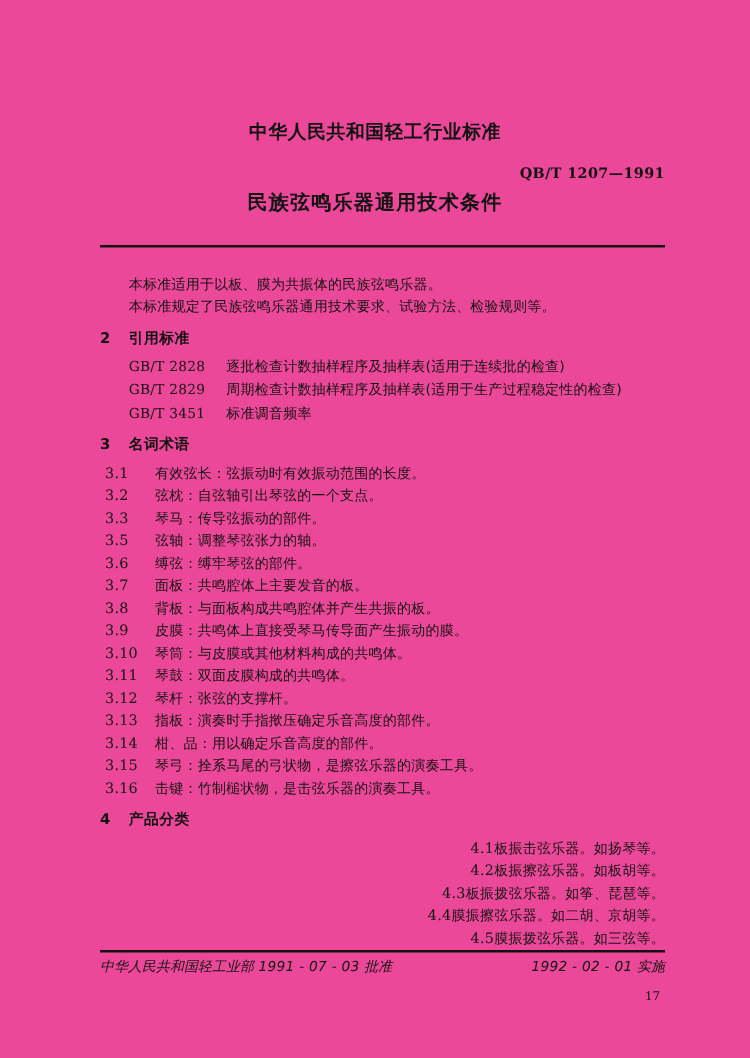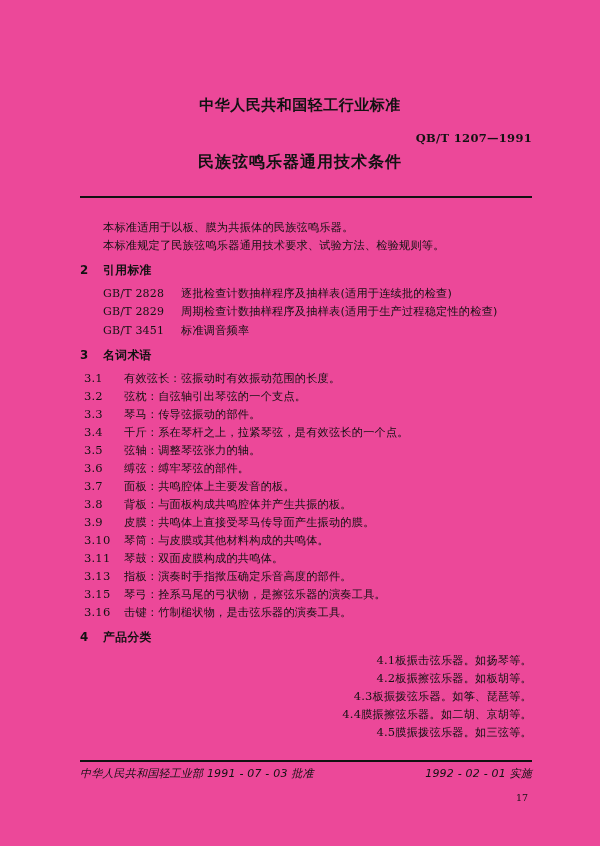--- a/index.html
+++ b/index.html
@@ -183,29 +183,30 @@
     <div class="ref-item">
       <span class="code">GB/T 3451</span><span>标准调音频率</span>
     </div>
 
     <div class="sec-head sec-gap">
       <span class="num">3</span><span>名词术语</span>
     </div>
     <div class="term-item"><span class="idx">3.1</span><span>有效弦长：弦振动时有效振动范围的长度。</span></div>
     <div class="term-item"><span class="idx">3.2</span><span>弦枕：自弦轴引出琴弦的一个支点。</span></div>
     <div class="term-item"><span class="idx">3.3</span><span>琴马：传导弦振动的部件。</span></div>
-    <div class="term-item"><span class="idx">3.4</span><span>千斤：系在琴杆之上，拉紧琴弦，是有效弦长的一个点。</span></div>
     <div class="term-item"><span class="idx">3.5</span><span>弦轴：调整琴弦张力的轴。</span></div>
     <div class="term-item"><span class="idx">3.6</span><span>缚弦：缚牢琴弦的部件。</span></div>
     <div class="term-item"><span class="idx">3.7</span><span>面板：共鸣腔体上主要发音的板。</span></div>
     <div class="term-item"><span class="idx">3.8</span><span>背板：与面板构成共鸣腔体并产生共振的板。</span></div>
     <div class="term-item"><span class="idx">3.9</span><span>皮膜：共鸣体上直接受琴马传导面产生振动的膜。</span></div>
     <div class="term-item"><span class="idx">3.10</span><span>琴筒：与皮膜或其他材料构成的共鸣体。</span></div>
     <div class="term-item"><span class="idx">3.11</span><span>琴鼓：双面皮膜构成的共鸣体。</span></div>
+    <div class="term-item"><span class="idx">3.12</span><span>琴杆：张弦的支撑杆。</span></div>
     <div class="term-item"><span class="idx">3.13</span><span>指板：演奏时手指揿压确定乐音高度的部件。</span></div>
+    <div class="term-item"><span class="idx">3.14</span><span>柑、品：用以确定乐音高度的部件。</span></div>
     <div class="term-item"><span class="idx">3.15</span><span>琴弓：拴系马尾的弓状物，是擦弦乐器的演奏工具。</span></div>
     <div class="term-item"><span class="idx">3.16</span><span>击键：竹制槌状物，是击弦乐器的演奏工具。</span></div>
 
     <div class="sec-head sec-gap">
       <span class="num">4</span><span>产品分类</span>
     </div>
     <div class="cls-item"><span class="idx">4.1</span><span>板振击弦乐器。如扬琴等。</span></div>
     <div class="cls-item"><span class="idx">4.2</span><span>板振擦弦乐器。如板胡等。</span></div>
     <div class="cls-item"><span class="idx">4.3</span><span>板振拨弦乐器。如筝、琵琶等。</span></div>
     <div class="cls-item"><span class="idx">4.4</span><span>膜振擦弦乐器。如二胡、京胡等。</span></div>

